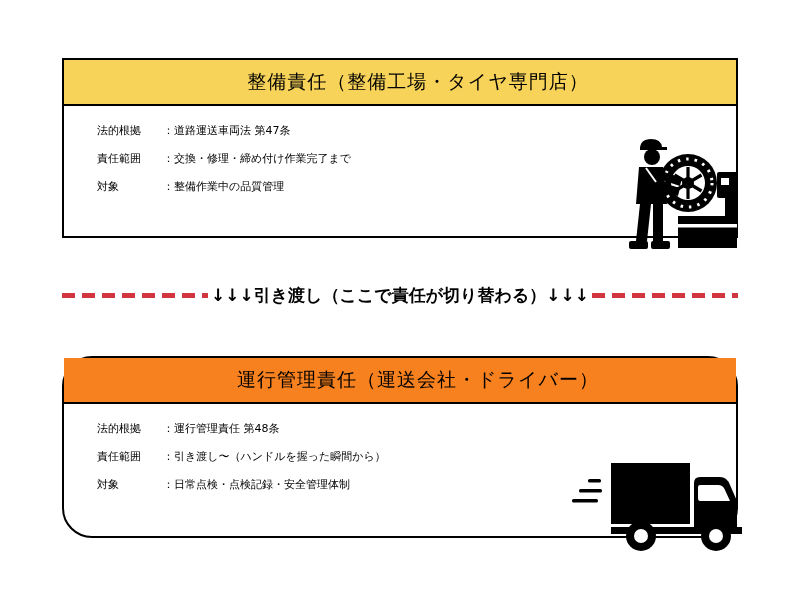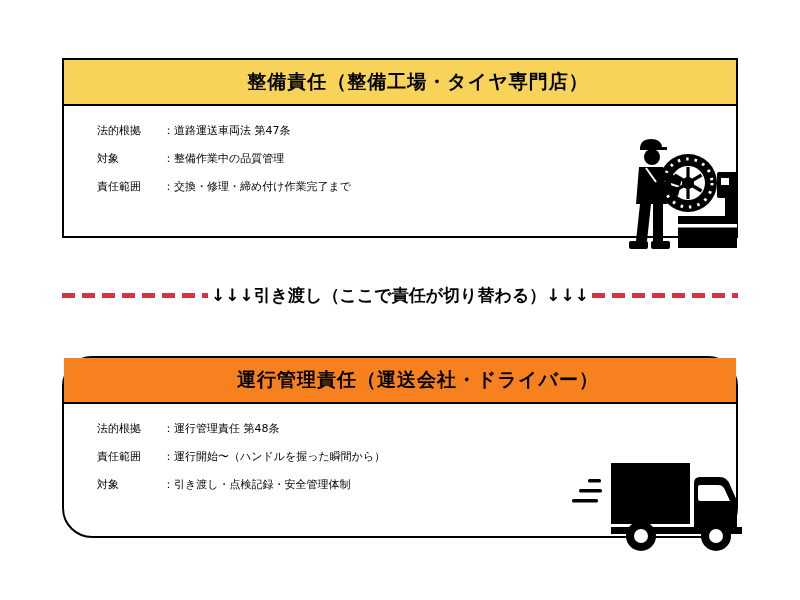--- a/index.html
+++ b/index.html
@@ -10,21 +10,21 @@
   }
   .resp-box{
     position:absolute;left:62px;width:676px;box-sizing:border-box;
     border:2px solid #000;background:#fff;
   }
   #maintenance-box{top:58px;height:180px;}
   #operation-box{top:356px;height:182px;border-radius:30px;}
   .box-header{
     height:44px;border-bottom:2px solid #000;
     display:flex;align-items:center;justify-content:center;
-    font-weight:bold;font-size:19px;letter-spacing:1px;padding-left:36px;
+    font-weight:normal;font-size:19px;letter-spacing:1px;padding-left:36px;
   }
   #maintenance-box .box-header{background:#F8D35A;}
   #operation-box .box-header{background:#F8811F;}
   .box-body{
     position:relative;height:calc(100% - 46px);
     padding:11px 0 0 9px;font-size:11px;margin-left:24px;
   }
   .row{line-height:28px;white-space:nowrap;}
   .row-label{display:inline-block;width:66px;}
   .row-sep{display:inline-block;}
@@ -48,24 +48,24 @@
 
 <div class="resp-box" id="maintenance-box">
   <div class="box-header">
     <span>整備責任（整備工場・タイヤ専門店）</span>
   </div>
   <div class="box-body">
     <div class="row">
       <span class="row-label">法的根拠</span><span class="row-sep">：</span><span class="row-value">道路運送車両法 第47条</span>
     </div>
     <div class="row">
-      <span class="row-label">対象</span><span class="row-sep">：</span><span class="row-value">整備作業中の品質管理</span>
+      <span class="row-label">責任範囲</span><span class="row-sep">：</span><span class="row-value">交換・修理・締め付け作業完了まで</span>
     </div>
     <div class="row">
-      <span class="row-label">責任範囲</span><span class="row-sep">：</span><span class="row-value">交換・修理・締め付け作業完了まで</span>
+      <span class="row-label">対象</span><span class="row-sep">：</span><span class="row-value">整備作業中の品質管理</span>
     </div>
 
     <svg class="box-icon" id="mechanic-svg" viewBox="0 0 114 113" aria-hidden="true">
       <g fill="#000">
 
         <rect x="89" y="36" width="21" height="26" rx="2"></rect>
         <rect x="93" y="42" width="8" height="7" fill="#fff"></rect>
         <rect x="97" y="60" width="12" height="26"></rect>
         <rect x="50" y="80" width="59" height="32"></rect>
         <rect x="50" y="88" width="59" height="3.5" fill="#fff"></rect>
@@ -104,24 +104,24 @@
 
 <div class="resp-box" id="operation-box">
   <div class="box-header">
     <span>運行管理責任（運送会社・ドライバー）</span>
   </div>
   <div class="box-body">
     <div class="row">
       <span class="row-label">法的根拠</span><span class="row-sep">：</span><span class="row-value">運行管理責任 第48条</span>
     </div>
     <div class="row">
-      <span class="row-label">責任範囲</span><span class="row-sep">：</span><span class="row-value">運行開始〜（ハンドルを握った瞬間から）</span>
+      <span class="row-label">責任範囲</span><span class="row-sep">：</span><span class="row-value">引き渡し〜（ハンドルを握った瞬間から）</span>
     </div>
     <div class="row">
-      <span class="row-label">対象</span><span class="row-sep">：</span><span class="row-value">引き渡し・点検記録・安全管理体制</span>
+      <span class="row-label">対象</span><span class="row-sep">：</span><span class="row-value">日常点検・点検記録・安全管理体制</span>
     </div>
 
     <svg class="box-icon" id="truck-svg" viewBox="0 0 182 94" aria-hidden="true">
       <g fill="#000">
 
         <g>
           <rect x="26" y="20" width="13" height="3.5" rx="1.5"></rect>
           <rect x="17" y="30" width="23" height="3.5" rx="1.5"></rect>
           <rect x="10" y="40" width="26" height="3.5" rx="1.5"></rect>
         </g>

